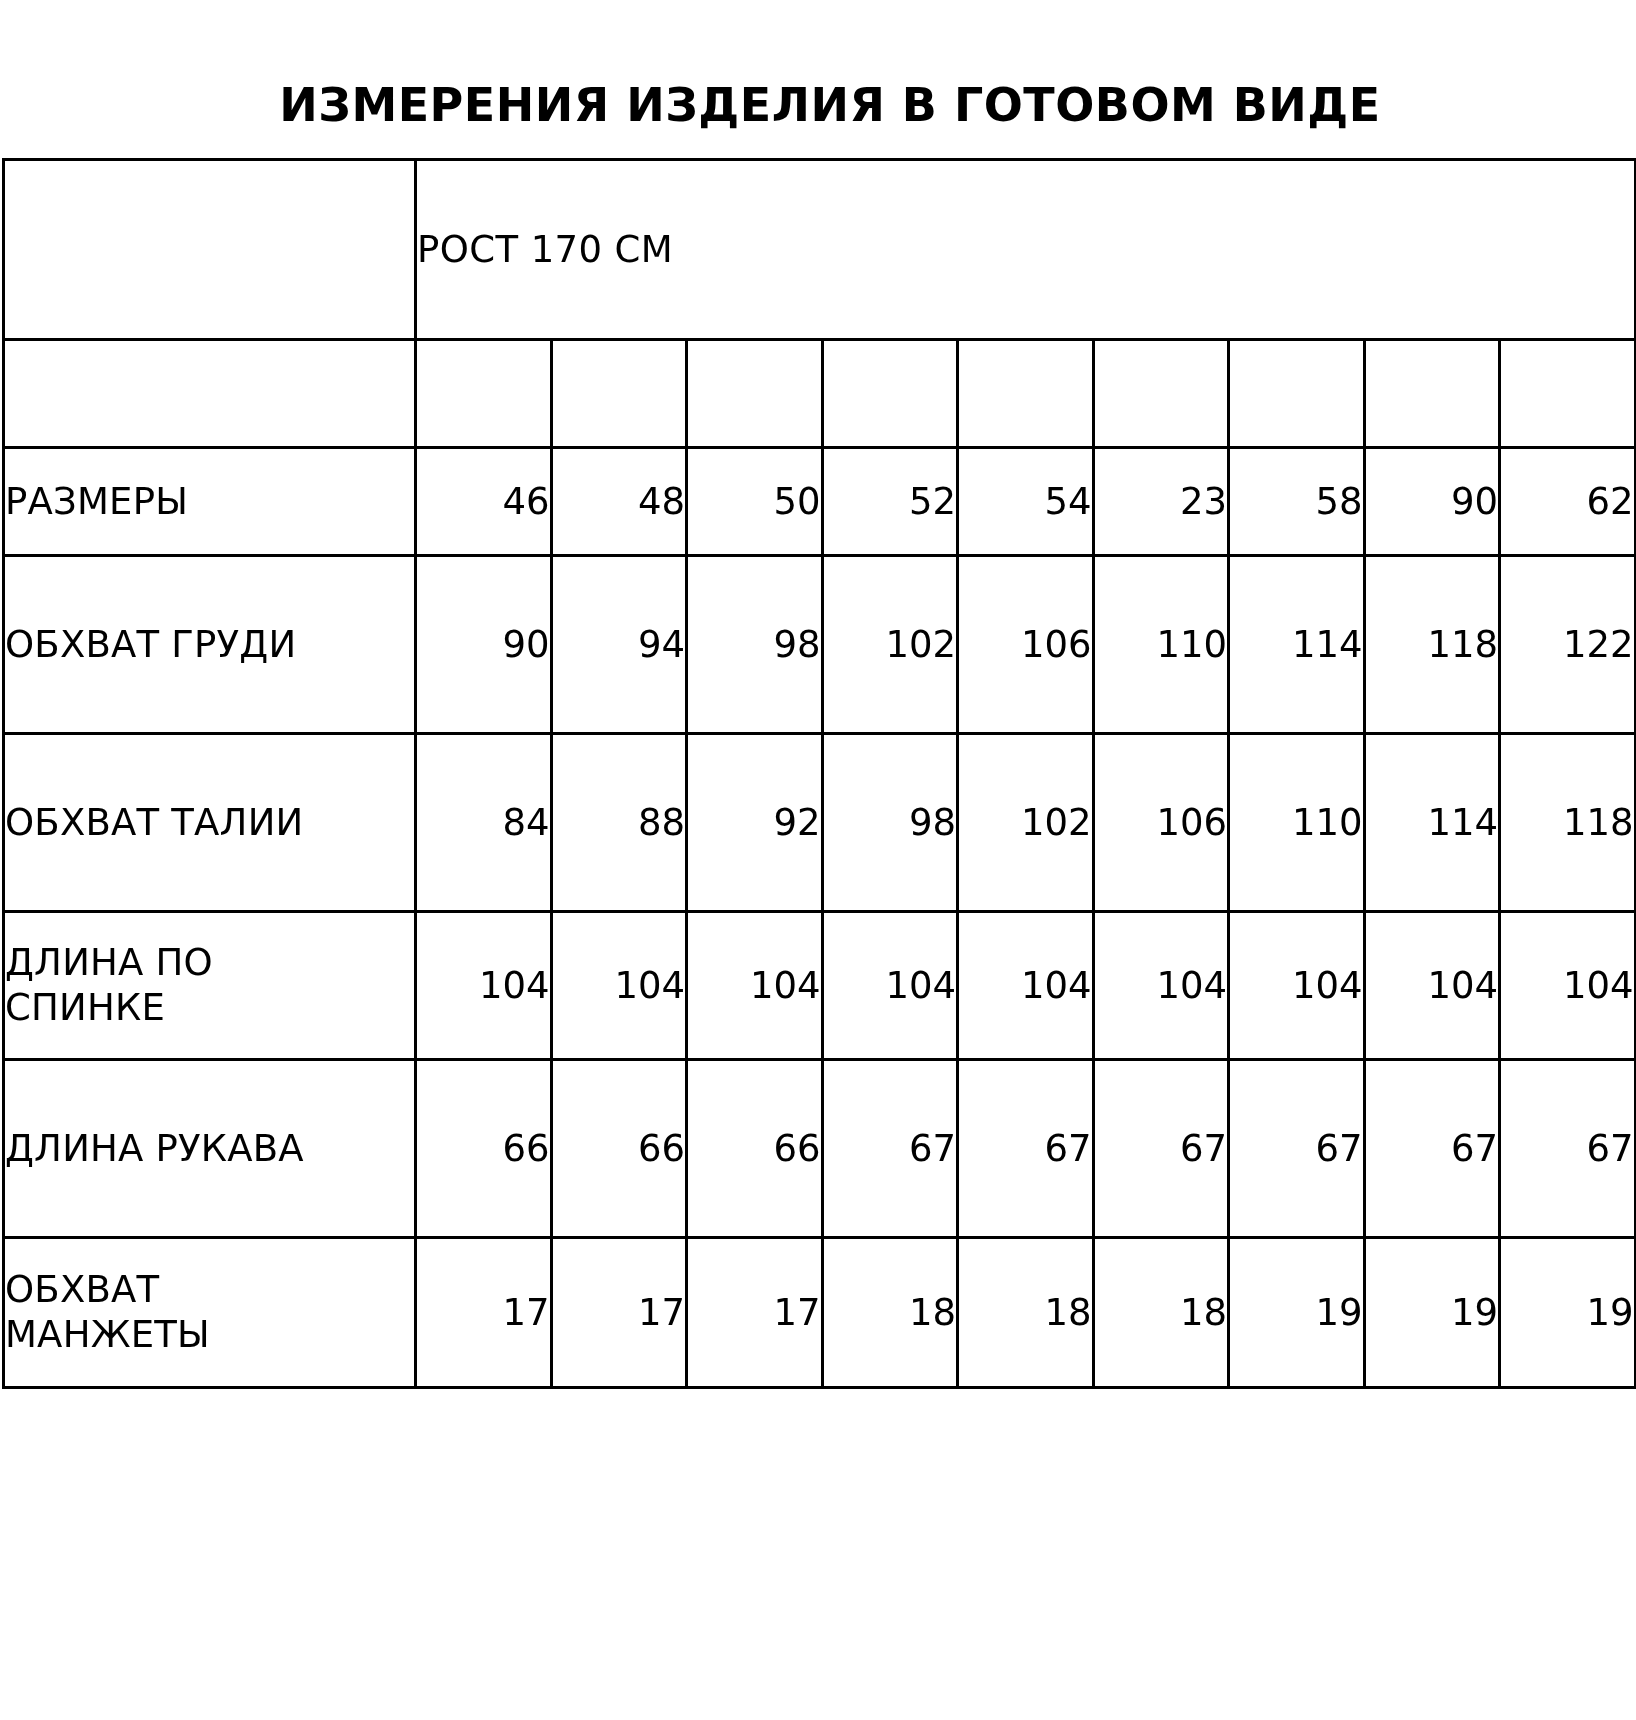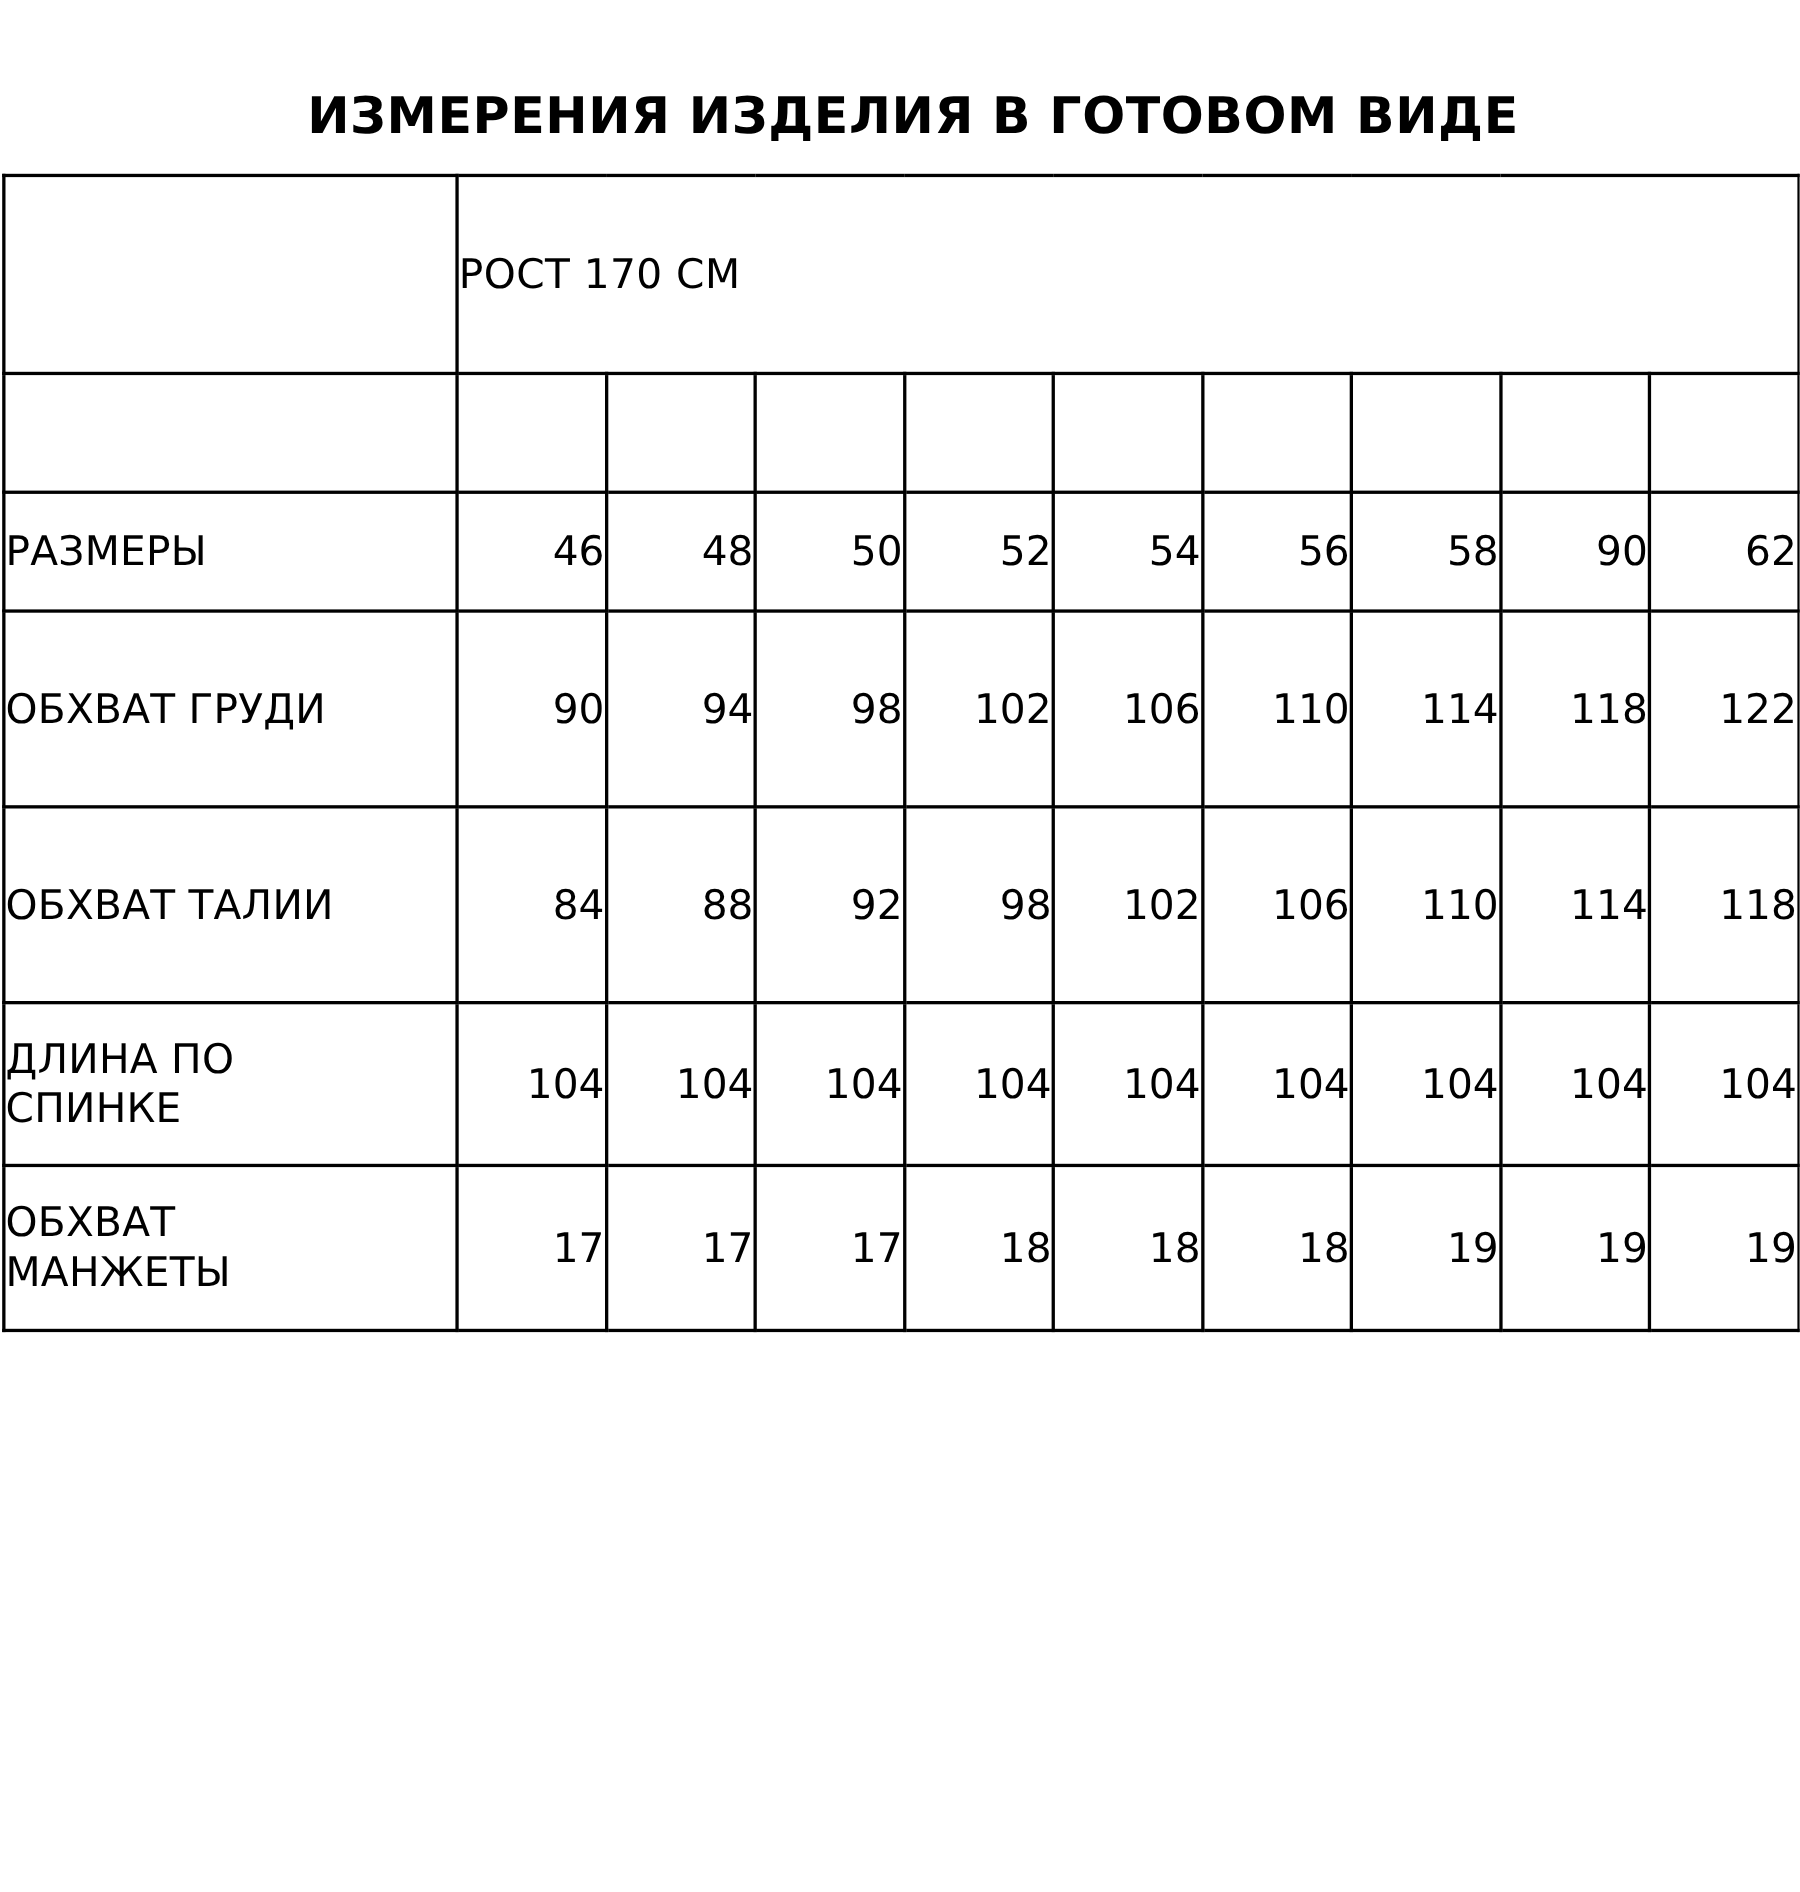--- a/index.html
+++ b/index.html
@@ -130,21 +130,21 @@
         <td>&nbsp;</td>
       </tr>
 
       <tr class="r-sizes">
         <td class="row-label">РАЗМЕРЫ</td>
         <td class="value-cell">46</td>
         <td class="value-cell">48</td>
         <td class="value-cell">50</td>
         <td class="value-cell">52</td>
         <td class="value-cell">54</td>
-        <td class="value-cell">56</td>
+        <td class="value-cell">23</td>
         <td class="value-cell">58</td>
         <td class="value-cell">90</td>
         <td class="value-cell">62</td>
       </tr>
 
       <tr class="r-tall">
         <td class="row-label">ОБХВАТ ГРУДИ</td>
         <td class="value-cell">90</td>
         <td class="value-cell">94</td>
         <td class="value-cell">98</td>
@@ -179,20 +179,32 @@
         <td class="value-cell">104</td>
         <td class="value-cell">104</td>
         <td class="value-cell">104</td>
         <td class="value-cell">104</td>
         <td class="value-cell">104</td>
         <td class="value-cell">104</td>
         <td class="value-cell">104</td>
         <td class="value-cell">104</td>
       </tr>
 
+      <tr class="r-tall">
+        <td class="row-label">ДЛИНА РУКАВА</td>
+        <td class="value-cell">66</td>
+        <td class="value-cell">66</td>
+        <td class="value-cell">66</td>
+        <td class="value-cell">67</td>
+        <td class="value-cell">67</td>
+        <td class="value-cell">67</td>
+        <td class="value-cell">67</td>
+        <td class="value-cell">67</td>
+        <td class="value-cell">67</td>
+      </tr>
 
       <tr class="r-cuff">
         <td class="row-label">
           <span class="label-two-line">ОБХВАТ</span>
           <span class="label-two-line">МАНЖЕТЫ</span>
         </td>
         <td class="value-cell">17</td>
         <td class="value-cell">17</td>
         <td class="value-cell">17</td>
         <td class="value-cell">18</td>

